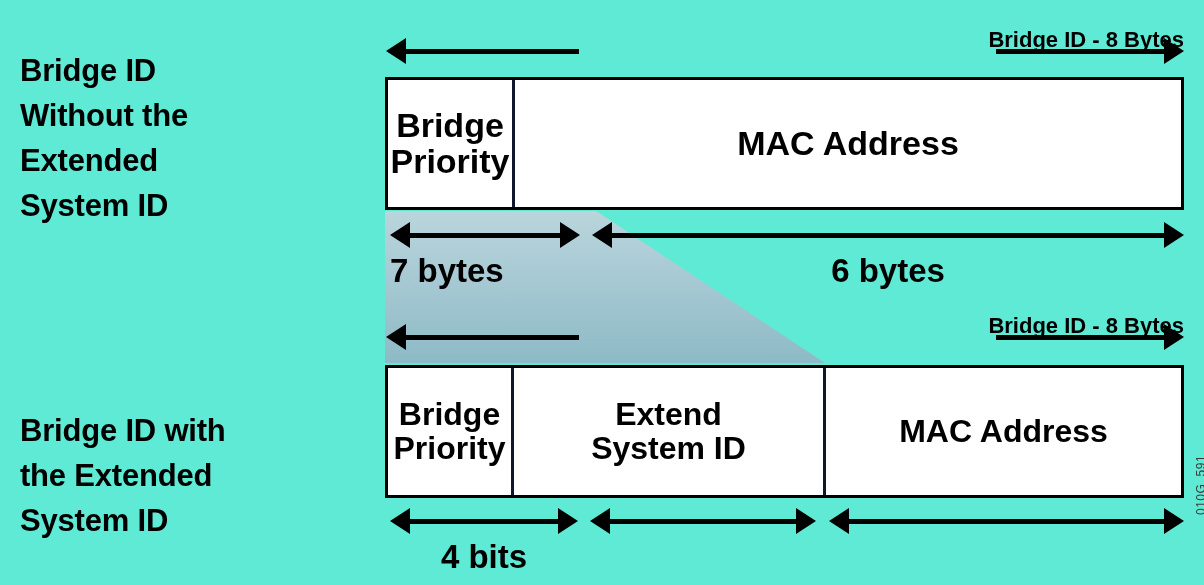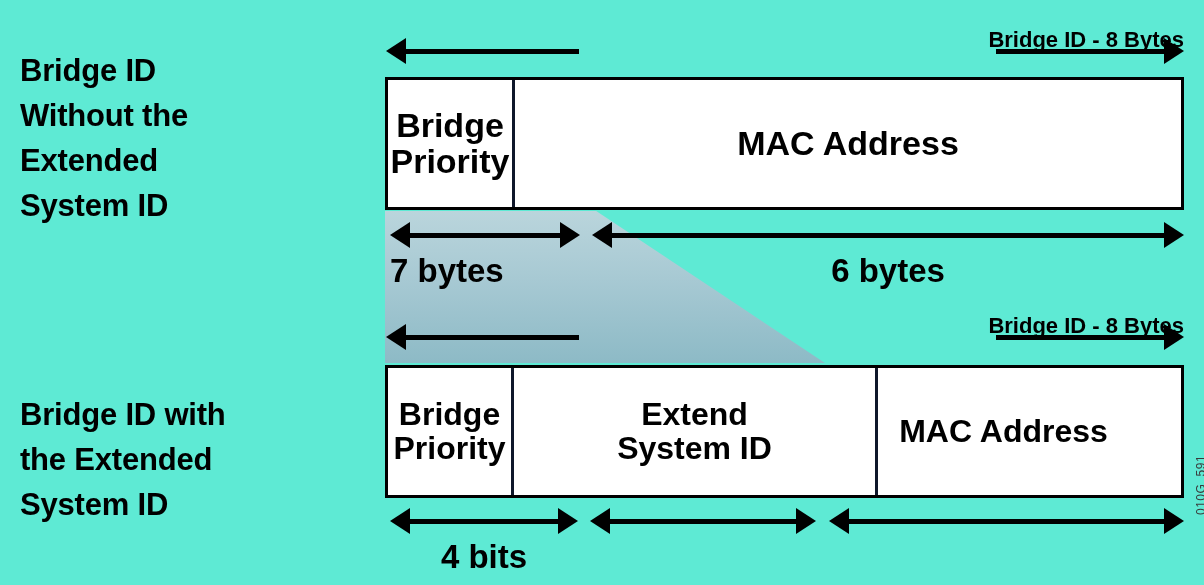--- a/index.html
+++ b/index.html
@@ -125,21 +125,21 @@
 </head>
 <body>
 
 <div id="canvas">
 
   <div class="caption" style="left:20px; top:48px;">Bridge ID
 Without the
 Extended
 System ID</div>
 
-  <div class="caption" style="left:20px; top:392px;">Bridge ID with
+  <div class="caption" style="left:20px; top:408px;">Bridge ID with
 the Extended
 System ID</div>
 
   <div id="teal-shape"></div>
 
   <div class="arrow" style="left:386px; top:38px; width:798px;">
     <div class="head left"></div>
     <div class="shaft" style="left:18px; width:175px;"></div>
     <div class="shaft" style="right:18px; width:170px;"></div>
     <div class="head right"></div>
@@ -180,21 +180,21 @@
   </div>
   <div class="span-label" style="left:386px; top:313px; width:798px;">Bridge ID - 8 Bytes</div>
 
   <div class="frame-box" style="left:385px; top:365px; width:799px; height:133px;">
 
     <div class="cell cell-div-right" style="left:0; width:126px;">
       <span class="cell-label med">Bridge
 Priority</span>
     </div>
 
-    <div class="cell cell-div-right" style="left:126px; width:364px;">
+    <div class="cell cell-div-right" style="left:126px; width:312px;">
       <span class="cell-label med">Extend
 System ID</span>
     </div>
 
     <div class="cell" style="left:438px; right:0;">
       <span class="cell-label med">MAC Address</span>
     </div>
   </div>
 
   <div class="arrow" style="left:390px; top:508px; width:188px;">

